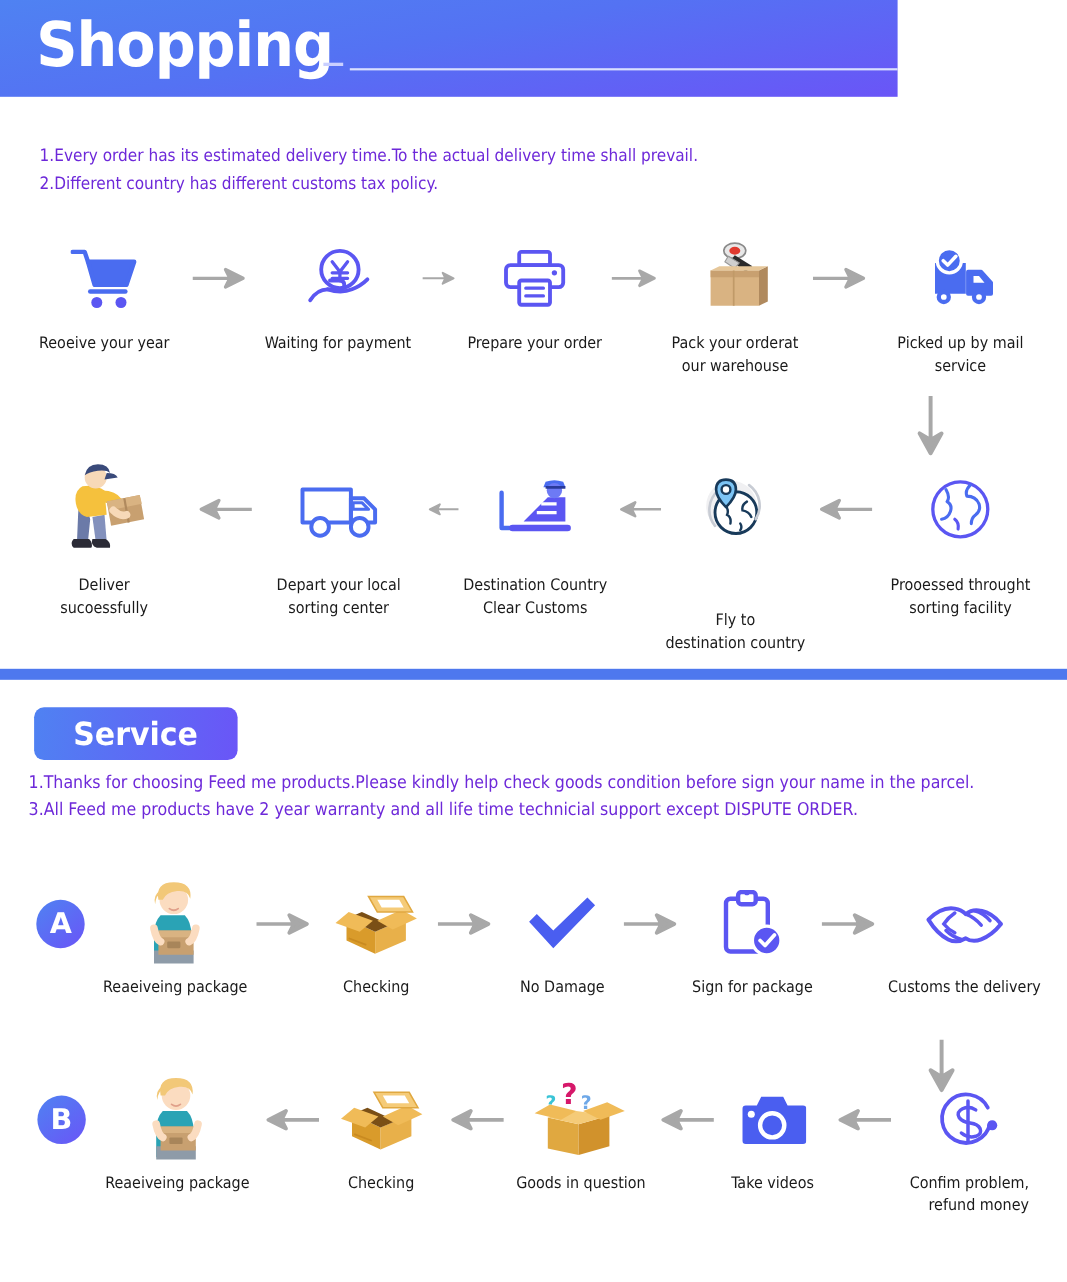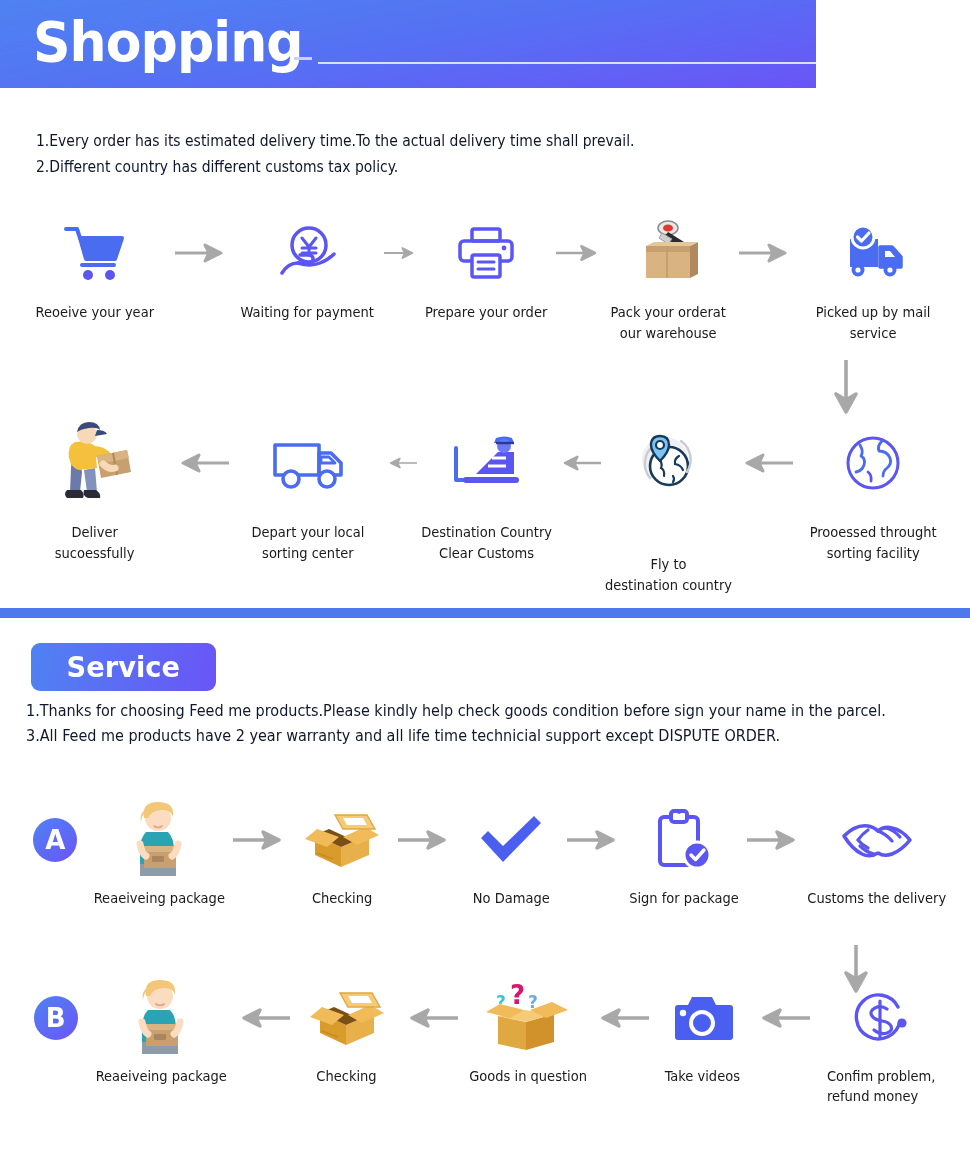--- a/index.html
+++ b/index.html
@@ -33,21 +33,21 @@
   .hdr-rule {
     position:absolute; left:318px; top:62px; width:652px; height:1.5px;
     background:#d9dfff;
   }
 
   
   .shop-notes {
     position:absolute; left:36px; top:128px; width:900px;
   }
   .note-line {
-    font-size:15.5px; color:#0f172a; line-height:26px;
+    font-size:15.5px; color:#6d28d9; line-height:26px;
     white-space:nowrap;
     font-family:"DejaVu Sans Condensed","Liberation Sans", sans-serif;
   }
 
   
   .flow-row { position:absolute; display:flex; align-items:flex-start; }
   .flow-step { display:flex; flex-direction:column; align-items:center; }
   .step-icon { height:70px; display:flex; align-items:center; justify-content:center; }
   .step-label {
     margin-top:14px; text-align:center; font-size:14.5px; color:#1a1a1a;
@@ -84,21 +84,21 @@
   .row-badge {
     width:44px; height:44px; border-radius:50%;
     background: linear-gradient(140deg, #4f82f2 0%, #6a55f7 100%);
     display:flex; align-items:center; justify-content:center;
     color:#fff; font-size:26px; font-weight:bold;
     font-family:"DejaVu Sans", sans-serif;
   }
   .sv-step { display:flex; flex-direction:column; align-items:center; }
   .sv-icon { height:80px; display:flex; align-items:center; justify-content:center; }
   .sv-label {
-    margin-top:8px; text-align:left; font-size:14.5px; color:#1a1a1a;
+    margin-top:8px; text-align:right; font-size:14.5px; color:#1a1a1a;
     line-height:20px; font-weight:500;
     font-family:"DejaVu Sans Condensed","Liberation Sans", sans-serif;
   }
   .sv-arrow { height:80px; display:flex; align-items:center; justify-content:center; }
   .badge-wrap { height:80px; display:flex; align-items:center; justify-content:center; }
 </style>
 </head>
 <body>
 
 <div class="page">

